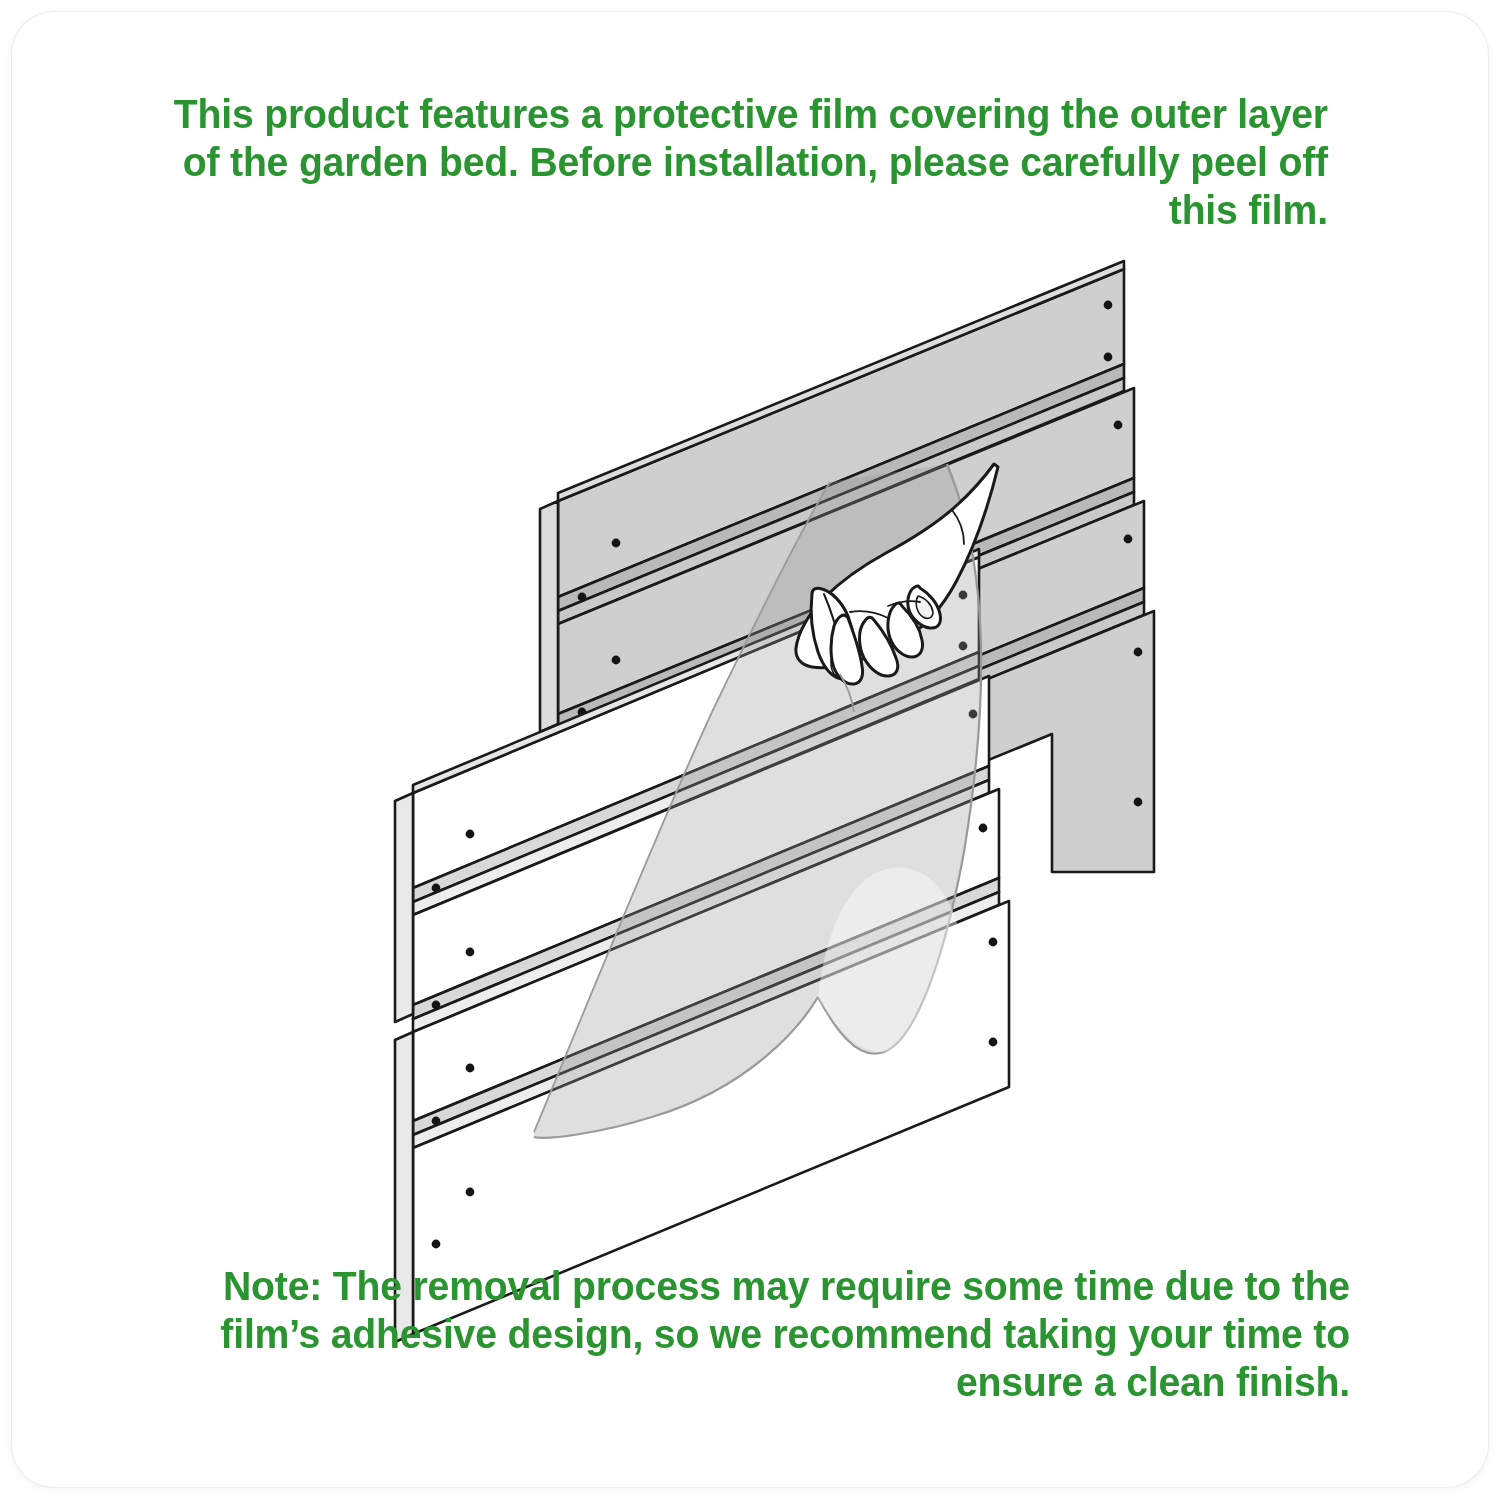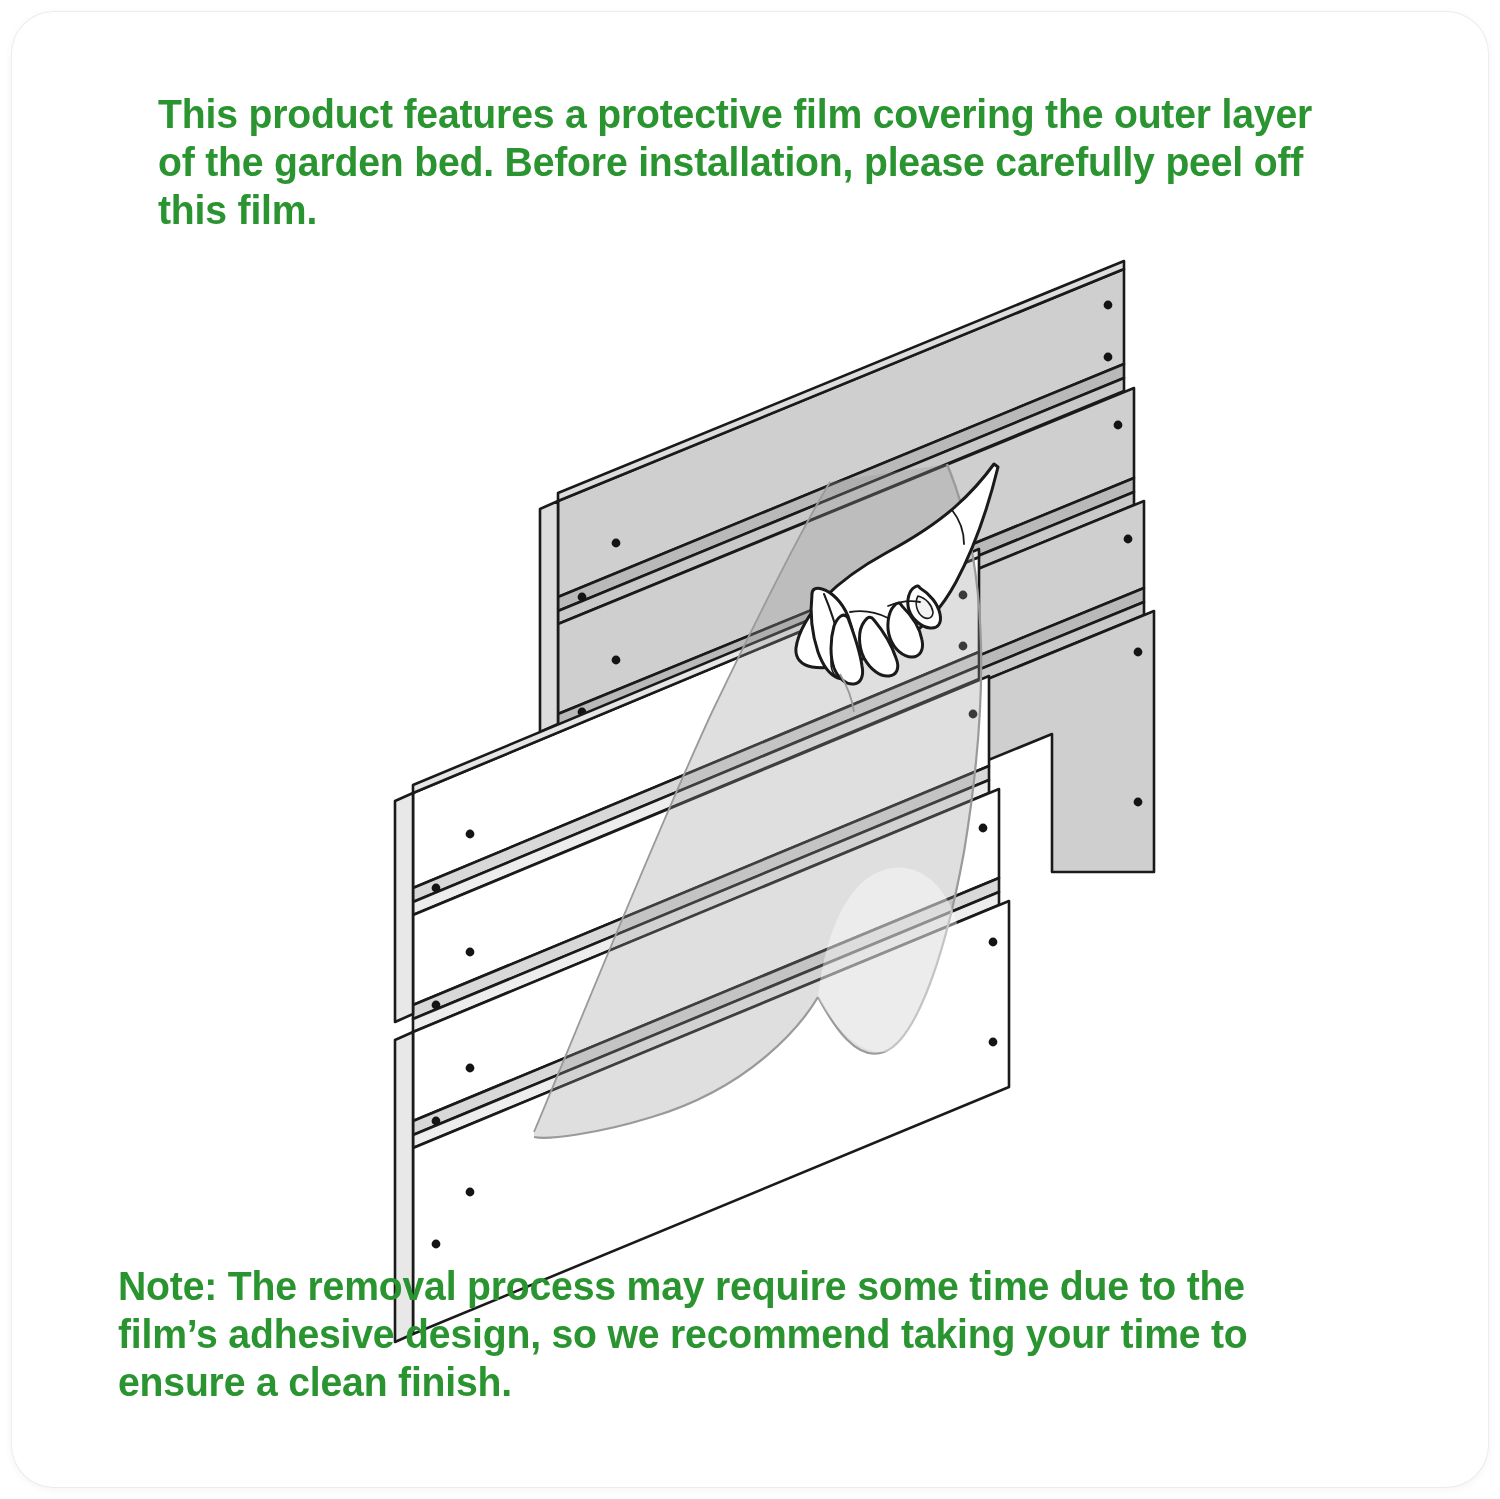--- a/index.html
+++ b/index.html
@@ -18,20 +18,21 @@
   #card {
     position: absolute;
     left: 12px;
     top: 12px;
     width: 1476px;
     height: 1475px;
     background: #ffffff;
     border-radius: 42px;
     box-shadow: 0 0 0 1px #ececec, 0 2px 10px rgba(0,0,0,0.055);
     overflow: hidden;
+    text-align: right;
   }
 
   .instruction-text {
     position: absolute;
     color: #2a9430;
     font-weight: bold;
     letter-spacing: -0.2px;
     white-space: pre-wrap;
     -webkit-font-smoothing: antialiased;
   }

